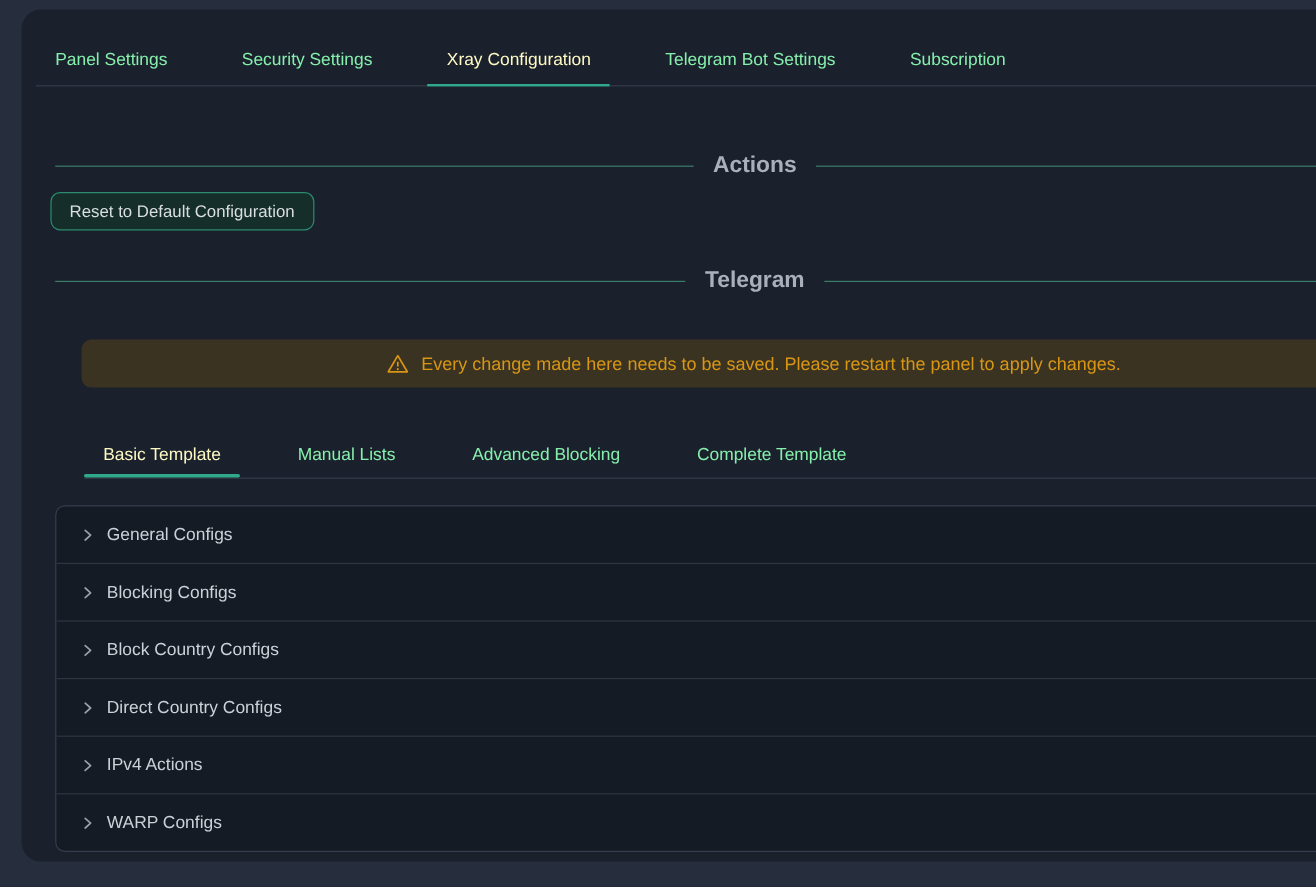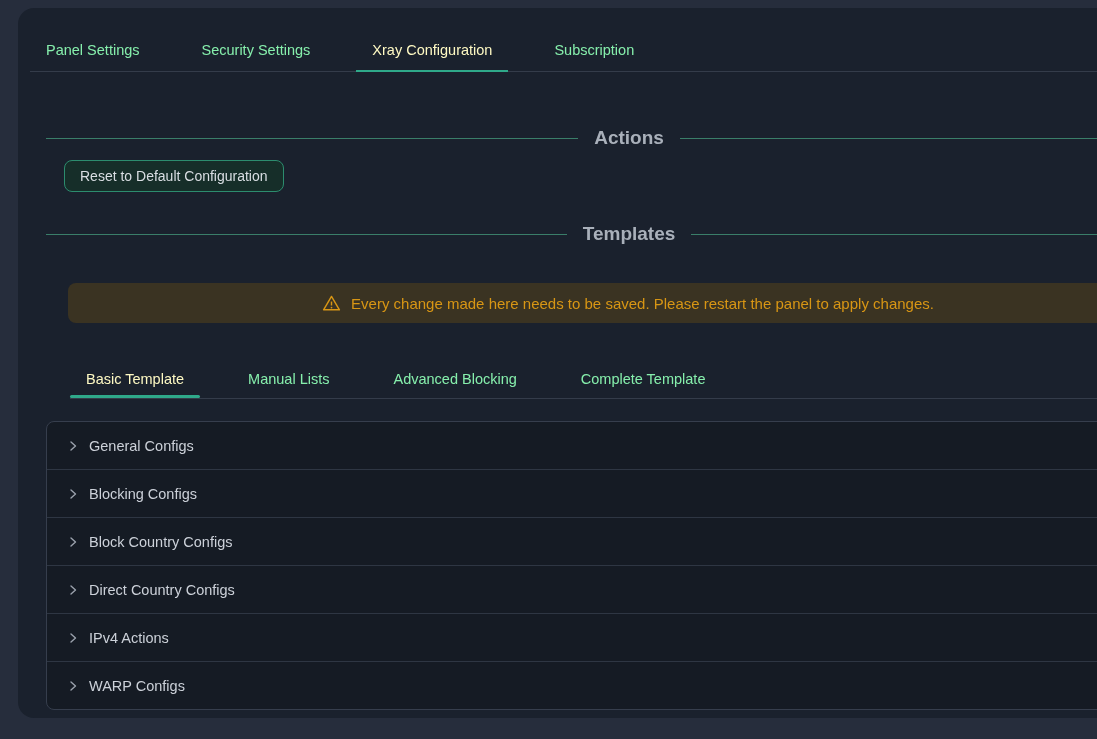--- a/index.html
+++ b/index.html
@@ -59,21 +59,21 @@
     font-size: 19px;
     font-weight: 700;
     white-space: nowrap;
   }
   .divider.actions   { top: 119px; }
   .divider.templates { top: 215px; }
 
   
   .reset-btn {
     position: absolute;
-    left: 46px; top: 152px;
+    left: 24px; top: 152px;
     height: 32px;
     padding: 0 15px;
     background: #162e29;
     border: 1px solid #2c8c6e;
     border-radius: 8px;
     color: #d9dee3;
     font-size: 14px;
     font-family: inherit;
     cursor: pointer;
   }
@@ -137,34 +137,35 @@
 </style>
 </head>
 <body>
 
 <div class="card">
 
   <div class="main-tabs">
     <div class="tab">Panel Settings</div>
     <div class="tab">Security Settings</div>
     <div class="tab active">Xray Configuration</div>
+    <div class="tab">Telegram Bot Settings</div>
     <div class="tab">Subscription</div>
   </div>
 
   <div class="divider actions">
     <span class="line"></span>
     <span class="divider-label">Actions</span>
     <span class="line"></span>
   </div>
 
   <button class="reset-btn">Reset to Default Configuration</button>
 
   <div class="divider templates">
     <span class="line"></span>
-    <span class="divider-label">Templates</span>
+    <span class="divider-label">Telegram</span>
     <span class="line"></span>
   </div>
 
   <div class="banner">
     <span>
       <svg width="19" height="19" viewBox="0 0 24 24">
         <path d="M12 3 L22 20 H2 Z" fill="none" stroke="#d89614" stroke-width="1.8" stroke-linejoin="round"></path>
         <line x1="12" y1="9.5" x2="12" y2="14.5" stroke="#d89614" stroke-width="1.8"></line>
         <circle cx="12" cy="17.2" r="1.1" fill="#d89614"></circle>
       </svg>

